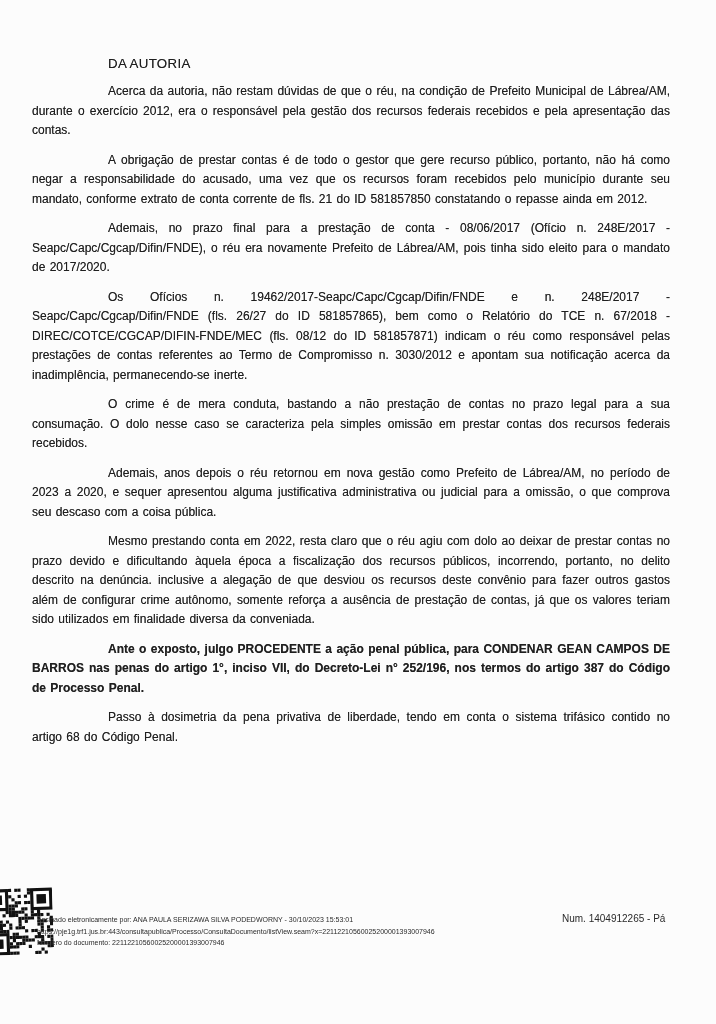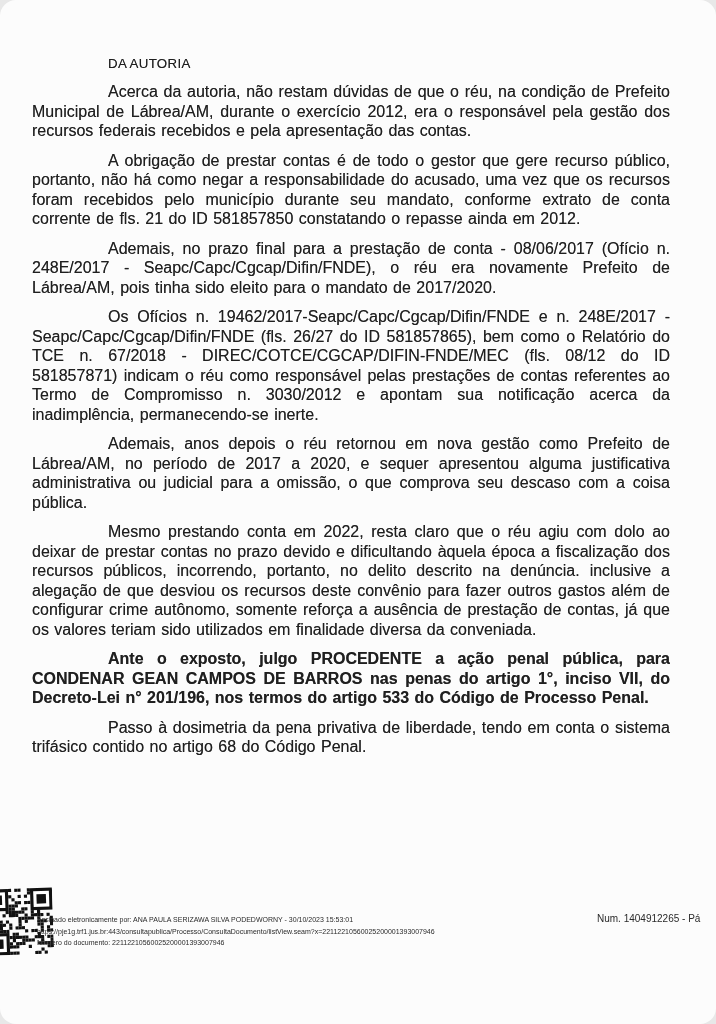--- a/index.html
+++ b/index.html
@@ -9,37 +9,36 @@
   }
   .page {
     position: relative;
     width: 716px;
     height: 1024px;
     margin: 0 auto;
     background: var(--page-bg, #fcfcfc);
     overflow: hidden;
     font-family: "Liberation Sans", "DejaVu Sans", sans-serif;
     color: var(--text-color, #1f1f1f);
-    border-radius: 16px;
   }
   .body-text {
     position: absolute;
     top: 56px;
     left: 32px;
     right: 38px;
     text-shadow: 0 0 0.5px rgba(0,0,0,0.55);
   }
   .heading {
     font-size: 13.3px;
     font-weight: normal;
     margin: 0 0 11px 76px;
     letter-spacing: 0.3px;
   }
   .para {
-    font-size: 16px;
+    font-size: 12px;
     line-height: 19.5px;
     text-align: justify;
     text-indent: 76px;
     margin: 0 8px 10px 0;
     word-spacing: 1px;
   }
   .para.bold {
     font-weight: bold;
   }
   .footer {
@@ -62,43 +61,44 @@
     position: absolute;
     left: 37px;
     top: -40px;
     font-size: 7px;
     line-height: 11.5px;
     color: var(--footer-color, #2a2a2a);
     white-space: nowrap;
   }
   .page-ref {
     position: absolute;
-    left: 597px;
+    left: 562px;
     top: -41px;
     font-size: 10px;
     color: var(--footer-color, #2a2a2a);
     white-space: nowrap;
     text-align: center;
   }
 </style>
 </head>
 <body>
 
 <div class="page">
 
   <div class="body-text">
     <h1 class="heading">DA AUTORIA</h1>
     <div>
         <p class="para">Acerca da autoria, não restam dúvidas de que o réu, na condição de Prefeito Municipal de Lábrea/AM, durante o exercício 2012, era o responsável pela gestão dos recursos federais recebidos e pela apresentação das contas.</p>
         <p class="para">A obrigação de prestar contas é de todo o gestor que gere recurso público, portanto, não há como negar a responsabilidade do acusado, uma vez que os recursos foram recebidos pelo município durante seu mandato, conforme extrato de conta corrente de fls. 21 do ID 581857850 constatando o repasse ainda em 2012.</p>
         <p class="para">Ademais, no prazo final para a prestação de conta - 08/06/2017 (Ofício n. 248E/2017 - Seapc/Capc/Cgcap/Difin/FNDE), o réu era novamente Prefeito de Lábrea/AM, pois tinha sido eleito para o mandato de 2017/2020.</p>
         <p class="para">Os Ofícios n. 19462/2017-Seapc/Capc/Cgcap/Difin/FNDE e n. 248E/2017 - Seapc/Capc/Cgcap/Difin/FNDE (fls. 26/27 do ID 581857865), bem como o Relatório do TCE n. 67/2018 - DIREC/COTCE/CGCAP/DIFIN-FNDE/MEC (fls. 08/12 do ID 581857871) indicam o réu como responsável pelas prestações de contas referentes ao Termo de Compromisso n. 3030/2012 e apontam sua notificação acerca da inadimplência, permanecendo-se inerte.</p>
-        <p class="para">Ademais, anos depois o réu retornou em nova gestão como Prefeito de Lábrea/AM, no período de 2017 a 2020, e sequer apresentou alguma justificativa administrativa ou judicial para a omissão, o que comprova seu descaso com a coisa pública.</p>
+        <p class="para">O crime é de mera conduta, bastando a não prestação de contas no prazo legal para a sua consumação. O dolo nesse caso se caracteriza pela simples omissão em prestar contas dos recursos federais recebidos.</p>
+        <p class="para">Ademais, anos depois o réu retornou em nova gestão como Prefeito de Lábrea/AM, no período de 2023 a 2020, e sequer apresentou alguma justificativa administrativa ou judicial para a omissão, o que comprova seu descaso com a coisa pública.</p>
         <p class="para">Mesmo prestando conta em 2022, resta claro que o réu agiu com dolo ao deixar de prestar contas no prazo devido e dificultando àquela época a fiscalização dos recursos públicos, incorrendo, portanto, no delito descrito na denúncia. inclusive a alegação de que desviou os recursos deste convênio para fazer outros gastos além de configurar crime autônomo, somente reforça a ausência de prestação de contas, já que os valores teriam sido utilizados em finalidade diversa da conveniada.</p>
-        <p class="para bold">Ante o exposto, julgo PROCEDENTE a ação penal pública, para CONDENAR GEAN CAMPOS DE BARROS nas penas do artigo 1°, inciso VII, do Decreto-Lei n° 201/196, nos termos do artigo 533 do Código de Processo Penal.</p>
+        <p class="para bold">Ante o exposto, julgo PROCEDENTE a ação penal pública, para CONDENAR GEAN CAMPOS DE BARROS nas penas do artigo 1°, inciso VII, do Decreto-Lei n° 252/196, nos termos do artigo 387 do Código de Processo Penal.</p>
         <p class="para">Passo à dosimetria da pena privativa de liberdade, tendo em conta o sistema trifásico contido no artigo 68 do Código Penal.</p>
       </div>
   </div>
 
   <div class="footer">
 
     <div class="qr">
       <svg width="66" height="70" viewBox="0 0 63 66" xmlns="http://www.w3.org/2000/svg">
         <g id="qr-cells" fill="#111">
             <rect x="21" y="3" width="3" height="3"></rect>

